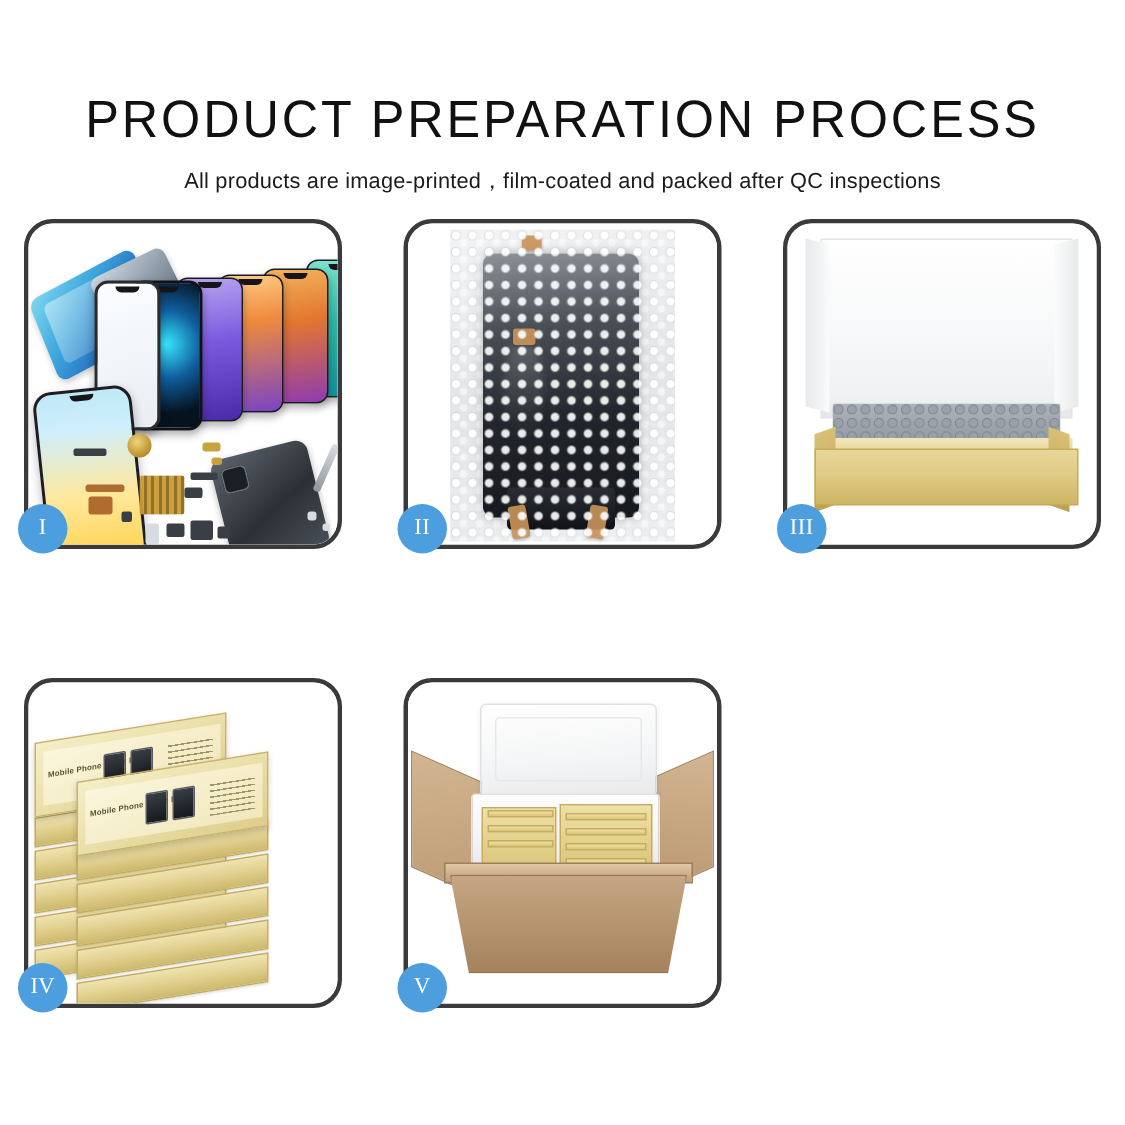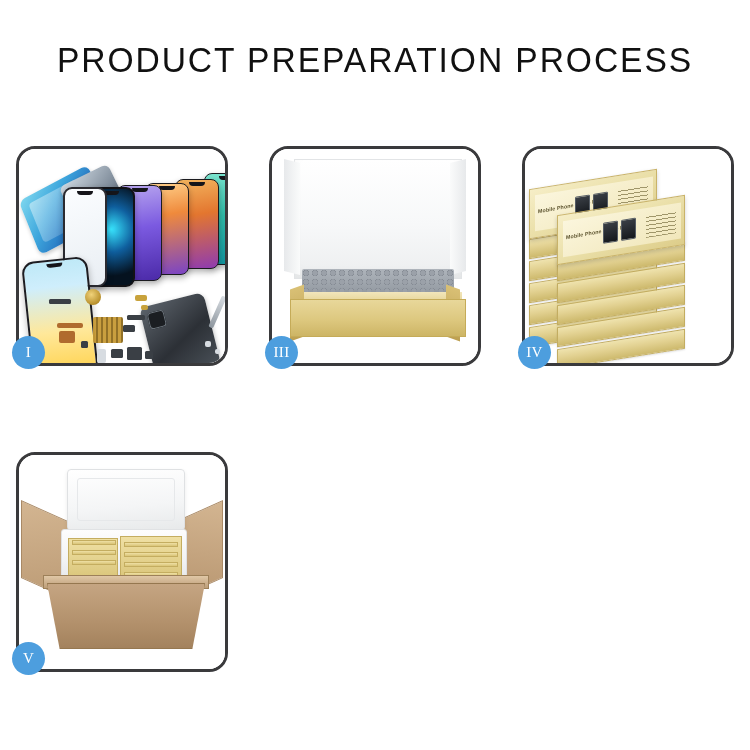--- a/index.html
+++ b/index.html
@@ -5,21 +5,21 @@
   * { margin:0; padding:0; box-sizing:border-box; }
   html,body { width:750px; height:750px; }
   body {
     background:#ffffff;
     font-family:"Liberation Sans", sans-serif;
     overflow:hidden;
     position:relative;
   }
 
   
-  #header { width:750px; padding-top:40px; text-align:center; }
+  #header { width:750px; padding-top:60px; text-align:center; }
   #page-title {
     font-family:"Liberation Sans", sans-serif;
     font-size:35px;
     font-weight:400;
     letter-spacing:2.0px;
     color:#111111;
     line-height:40px;
     transform:scaleX(0.96);
     white-space:nowrap;
   }
@@ -352,20 +352,21 @@
   }
   .c6-tab {
     position:absolute; background:#a98a61; opacity:.9; border-radius:1px;
   }
 </style>
 </head>
 <body>
 
 <div id="header">
   <div id="page-title">PRODUCT PREPARATION PROCESS</div>
+  <div id="page-subtitle">All products are image-printed，film-coated and packed after QC inspections</div>
 </div>
 
 <div id="panel-grid">
 
   <div class="panel p1">
     <div class="panel-photo">
       <div class="film"></div>
       <div class="film2"></div>
 
       <div class="ph ph-a">
@@ -406,20 +407,34 @@
       <div class="chip" style="left:92px;top:200px;width:12px;height:9px;"></div>
       <div class="chip" style="left:108px;top:198px;width:15px;height:13px;"></div>
       <div class="chip" style="left:126px;top:202px;width:8px;height:8px;"></div>
       <div class="chip" style="left:62px;top:192px;width:7px;height:7px;"></div>
       <div class="chip pale" style="left:186px;top:192px;width:6px;height:6px;"></div>
       <div class="chip pale" style="left:196px;top:200px;width:5px;height:5px;"></div>
     </div>
     <div class="badge">I</div>
   </div>
 
+  <div class="panel p2">
+    <div class="panel-photo">
+      <div class="bw-bag">
+        <div class="bw-screen"></div>
+        <div class="bw-flexbot"></div>
+        <div class="tape" style="left:48px;top:4px;width:13px;height:10px;"></div>
+        <div class="tape" style="left:42px;top:66px;width:15px;height:11px;"></div>
+        <div class="tape" style="left:40px;top:184px;width:12px;height:22px;transform:rotate(-10deg);"></div>
+        <div class="tape" style="left:92px;top:184px;width:12px;height:22px;transform:rotate(9deg);"></div>
+        <div class="bw-hi"></div>
+      </div>
+    </div>
+    <div class="badge">II</div>
+  </div>
 
   <div class="panel p3">
     <div class="panel-photo">
       <div class="b3-lid"></div>
       <div class="b3-lid-l"></div>
       <div class="b3-lid-r"></div>
       <div class="b3-foam"></div>
       <div class="b3-top"></div>
       <div class="b3-lipL"></div>
       <div class="b3-lipR"></div>

